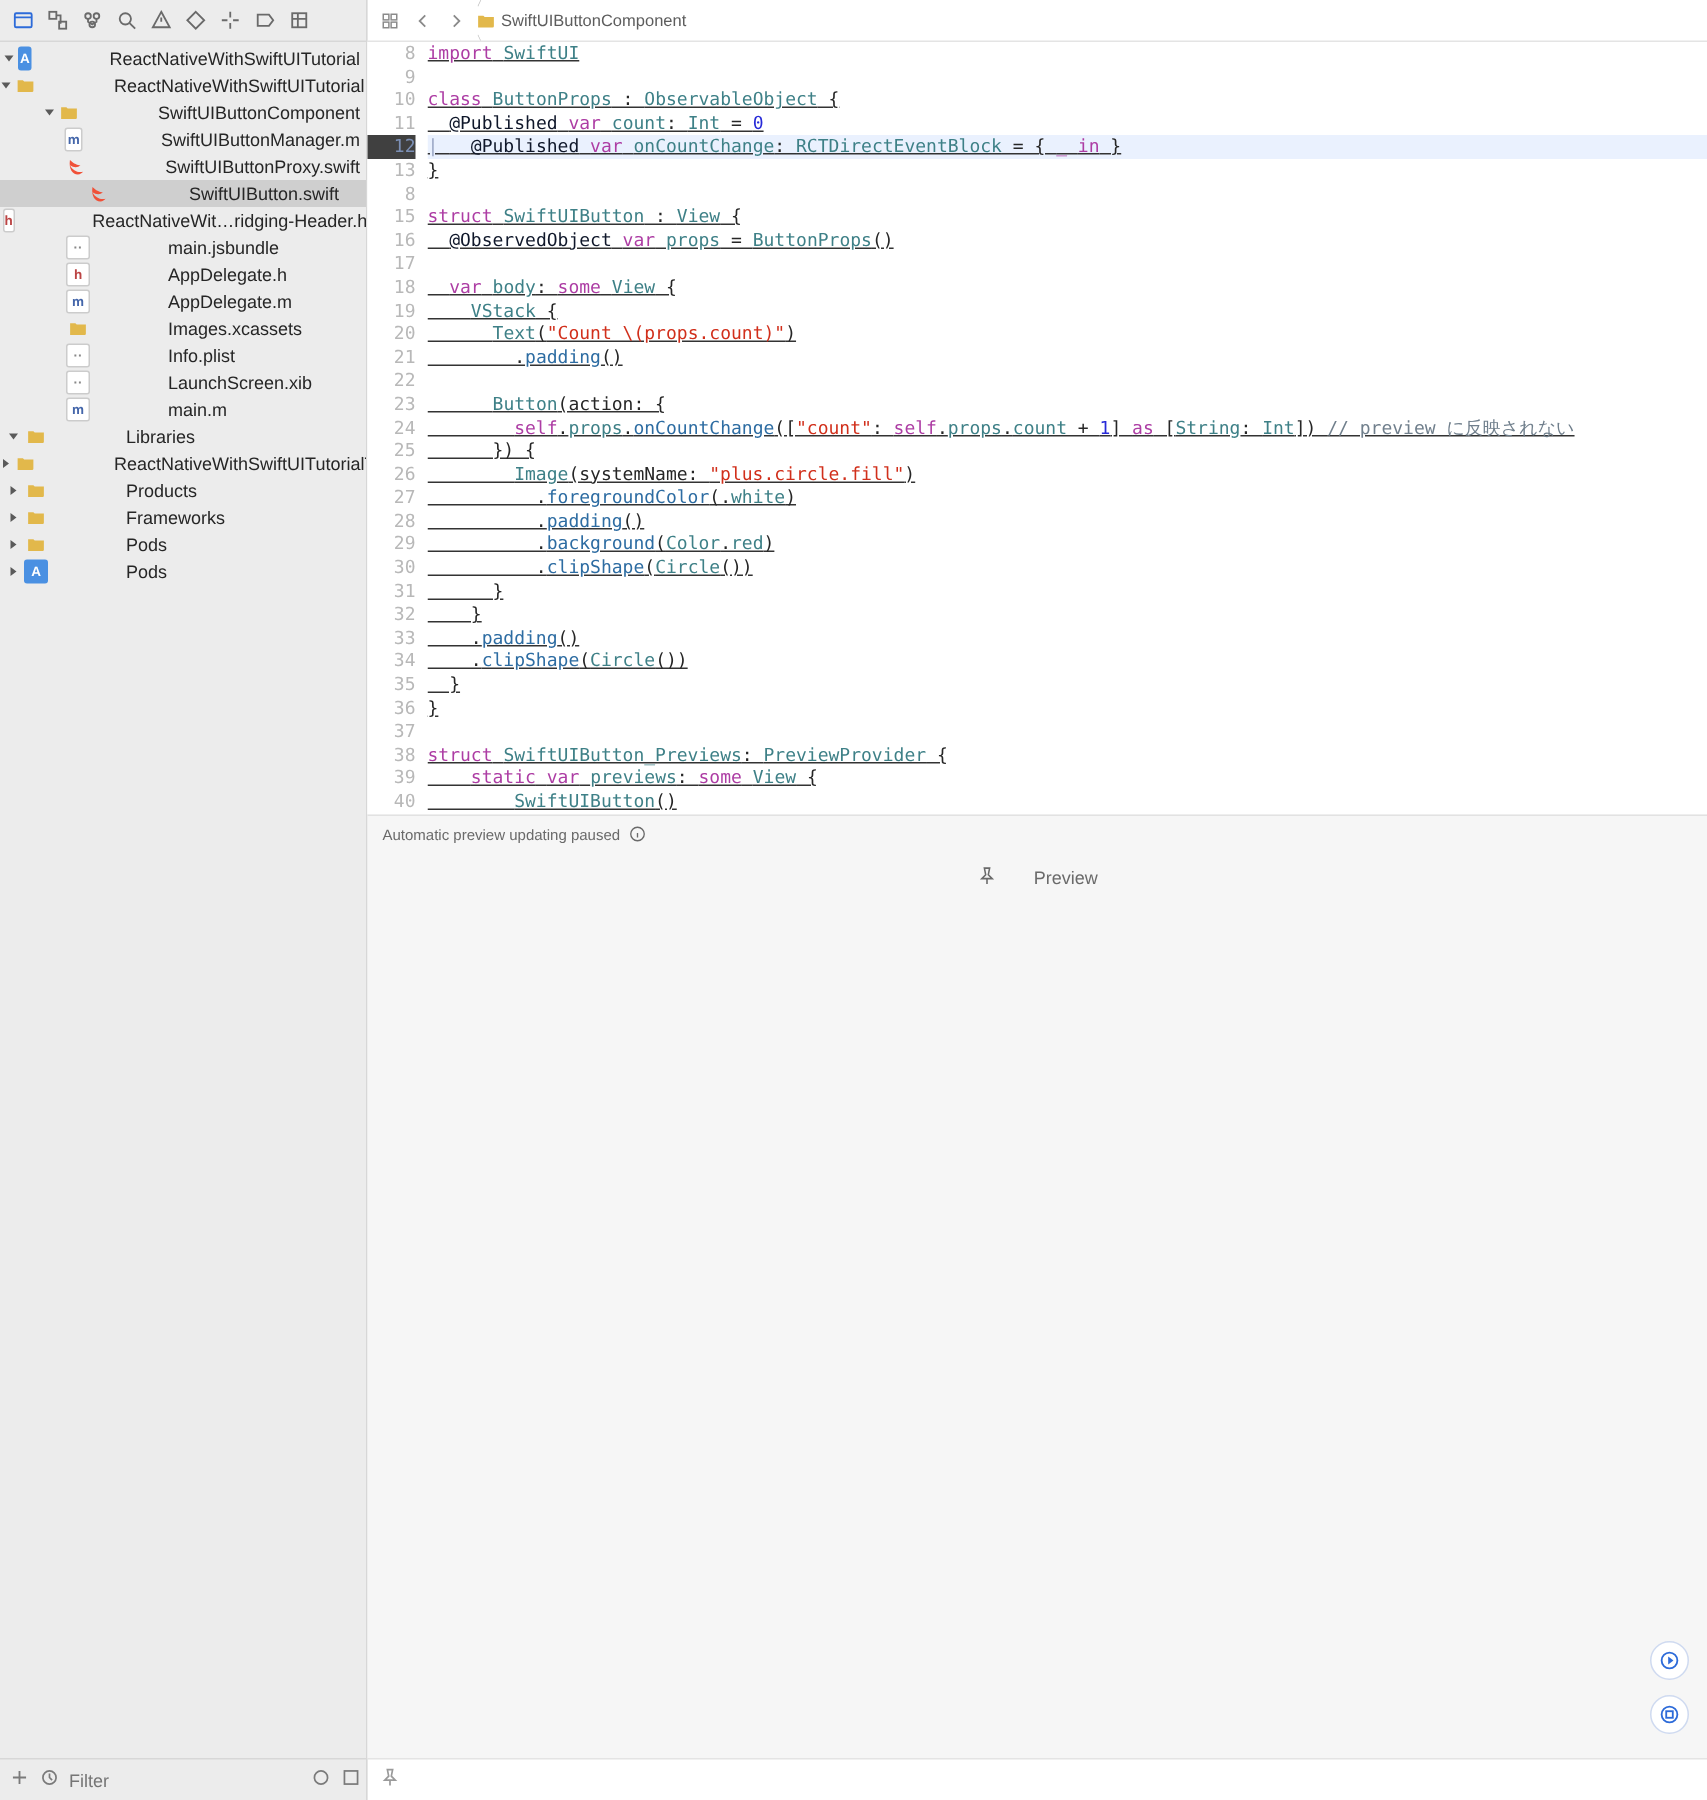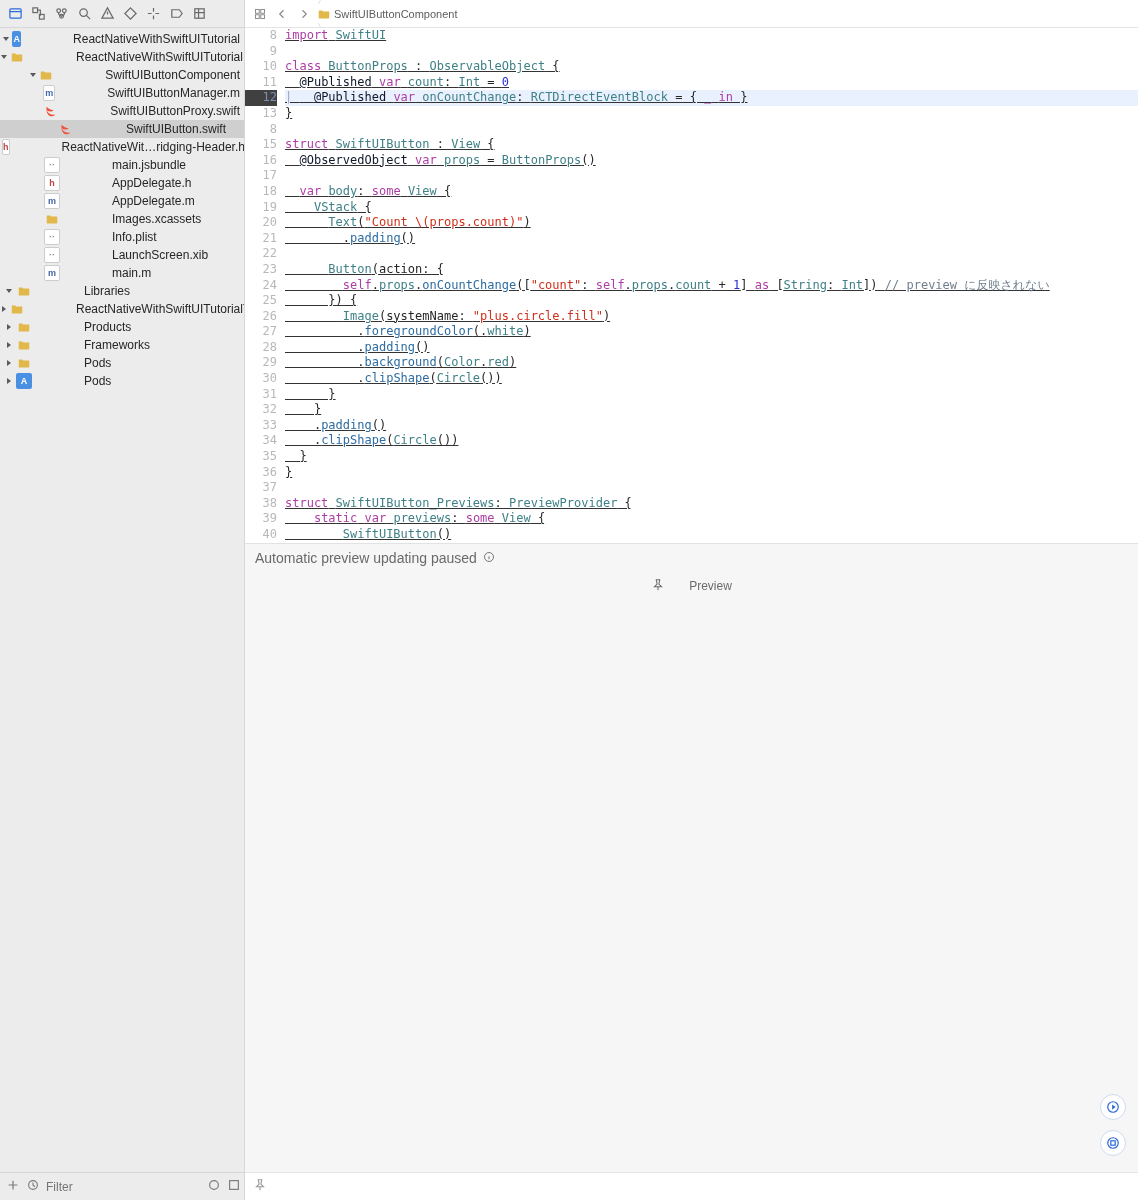--- a/index.html
+++ b/index.html
@@ -124,21 +124,21 @@
 
 .preview-pane {
   flex:1; min-height:0;
   border-top:1px solid #e2e2e2;
   background:#f6f6f6;
   position:relative;
   display:flex; flex-direction:column; align-items:center;
 }
 .preview-status {
   align-self:flex-start;
-  padding:6px 10px; font-size:14px; color:#6a6a6a;
+  padding:6px 10px; font-size:10px; color:#6a6a6a;
   display:flex; align-items:center; gap:6px;
 }
 .preview-status svg { width:12px; height:12px; }
 .device-wrap { flex:1; display:flex; align-items:center; justify-content:center; }
 .device {
   width:222px; height:452px;
   border:6px solid #000; border-radius:34px;
   background:#fff; position:relative;
   box-shadow:0 1px 2px rgba(0,0,0,0.2);
 }

